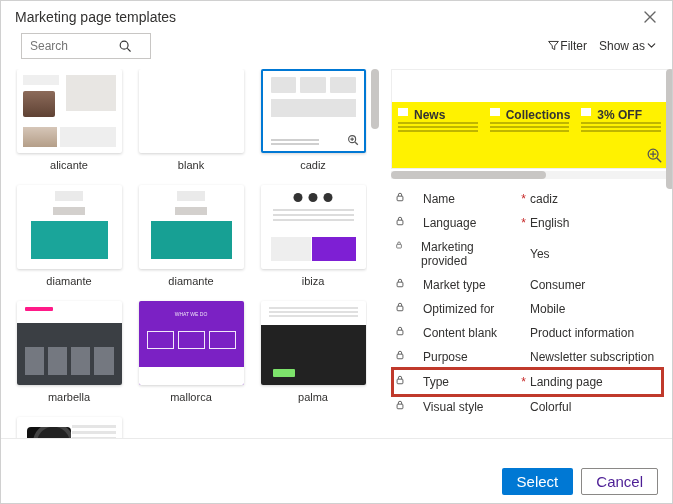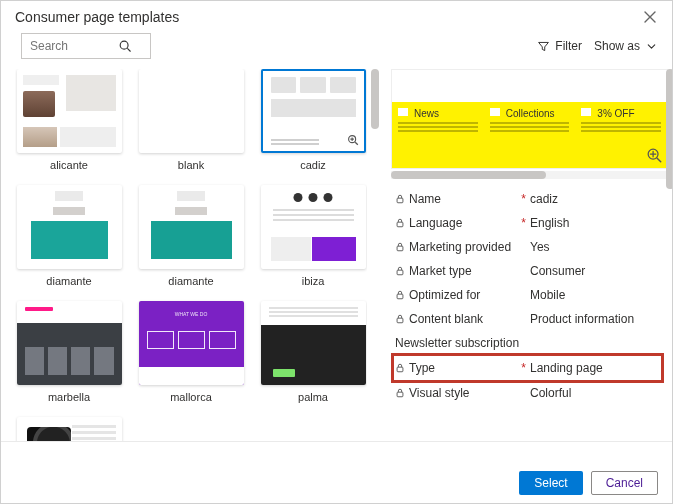--- a/index.html
+++ b/index.html
@@ -6,21 +6,21 @@
   body { margin: 0; font-family: "Segoe UI", Arial, sans-serif; background: #fff; color: #323130; }
   .dialog { width: 673px; height: 504px; border: 1px solid #d0d0d0; display: flex; flex-direction: column; }
   .header { display: flex; align-items: center; padding: 8px 14px 4px 14px; }
   .title { font-size: 14px; color: #323130; flex: 1; font-weight: 400; }
   .close { width: 16px; height: 16px; color: #666; cursor: pointer; }
   .toolbar { display: flex; align-items: center; padding: 4px 14px 10px 20px; gap: 6px; }
   .searchbox { display: flex; align-items: center; border: 1px solid #c8c6c4; background:#fff; width: 130px; height: 26px; padding: 0 6px; }
   .searchbox input { border:none; outline:none; font-size:12px; width: 90px; background:transparent; }
   .searchbox .sicon { width:14px; height:14px; color:#333; }
   .right-tools { margin-left:auto; display:flex; align-items:center; gap:12px; font-size:12px; color:#323130; }
-  .tool { display:flex; align-items:center; gap:5px; cursor:pointer; }
+  .tool { display:flex; align-items:flex-start; cursor:pointer; }
   .tool svg { width:13px; height:13px; }
   .main { flex:1; display:flex; overflow:hidden; }
   .gallery { width: 380px; padding: 0 14px 0 14px; border-right:none; position:relative; }
   .gallery-scroll { height: 100%; overflow: hidden; }
   .grid { display:grid; grid-template-columns: repeat(3, 1fr); gap: 14px 14px; }
   .card-wrap { display:flex; flex-direction:column; align-items:center; }
   .card { width: 105px; height: 84px; background:#fff; box-shadow: 0 1px 3px rgba(0,0,0,0.18); border-radius:2px; overflow:hidden; position:relative; }
   .card.selected { border: 2px solid #0078d4; }
   .card-label { font-size: 11px; color:#323130; margin-top:6px; text-align:right; }
   .gallery .scrollbar-v { position:absolute; right:2px; top:0; width:8px; height:100%; }
@@ -84,51 +84,51 @@
   .t-camera .text span { height:3px; background:#e5e5e5; }
   .t-camera .btn { position:absolute; top:36px; right:10px; width:28px; height:8px; background:#5aa6d8; }
 
   
   .preview { flex:1; display:flex; flex-direction:column; position:relative; padding: 0 4px 0 10px; }
   .preview-img { height: 100px; background:#fff; border:1px solid #eee; position:relative; overflow:hidden; }
   .preview-img .yellow { position:absolute; left:0; right:0; bottom:0; height:66px; background:#fff200; display:flex; }
   .preview-img .cols { position:absolute; left:0; right:0; top:34px; bottom:0; display:flex; }
   .preview-img .col { flex:1; padding:4px 6px 6px 6px; font-size:8px; color:#333; position:relative; }
   .preview-img .col .chip { position:absolute; top:4px; left:6px; width:10px; height:8px; background:#fff; }
-  .preview-img .col .head { position:absolute; top:4px; left:22px; font-size:10px; font-weight:400;}
+  .preview-img .col .head { position:absolute; top:4px; left:22px; font-size:12px; font-weight:700;}
   .preview-img .col .body { position:absolute; top:18px; left:6px; right:6px; display:flex; flex-direction:column; gap:2px;}
   .preview-img .col .body span { height:2px; background:rgba(0,0,0,.25); }
   .preview-img .zoom { position:absolute; right:4px; bottom:4px; width:18px; height:18px; color:#555; }
   .preview-scroll-h { height:8px; background:#f3f3f3; margin-top:2px; position:relative;}
   .preview-scroll-h .thumb { position:absolute; left:0; top:0; bottom:0; width:56%; background:#c8c6c4; border-radius:4px;}
 
   .props { flex:1; overflow:auto; padding: 8px 6px 0 2px; position:relative; }
   .prop { display:flex; align-items:center; padding: 5px 2px; font-size: 12px; }
-  .prop .label { display:flex; align-items:center; gap:4px; width: 135px; color:#323130; }
+  .prop .label { display:flex; align-items:flex-start; gap:18px; width: 135px; color:#323130; }
   .prop .lock { width:10px; height:10px; color:#555; }
   .prop .req { color:#c62828; margin-left:auto; margin-right:4px; font-size:12px; visibility:hidden; }
   .prop.required .req { visibility:visible; }
   .prop .val { flex:1; color:#323130; }
   .prop.highlight { outline: 3px solid #c0392b; outline-offset: -1px; padding:6px 2px; }
 
   .preview .vscroll { position:absolute; right:-2px; top:0; width:8px; bottom:0;}
   .preview .vscroll .thumb { position:absolute; top:0; width:100%; height:120px; background:#c8c6c4; border-radius:4px;}
 
   .footer { border-top:1px solid #eaeaea; padding: 8px 14px; display:flex; justify-content:flex-end; gap:8px; }
-  .btn { font-size:12px; padding:4px 14px; border:1px solid transparent; cursor:pointer; border-radius:2px;margin-top:21px;}
+  .btn { font-size:15px; padding:4px 14px; border:1px solid transparent; cursor:pointer; border-radius:2px;margin-top:21px;}
   .btn-primary { background:#0078d4; color:#fff; }
   .btn-default { background:#fff; color:#4c1d95; border-color:#8a8886; }
 </style>
 </head>
 <body>
 
 <div class="dialog">
 
   <div class="header">
-    <div class="title">Consumer page templates</div>
+    <div class="title">Marketing page templates</div>
     <div class="close">
       <svg viewBox="0 0 16 16">
           <path d="M3 3l10 10M13 3L3 13" stroke="currentColor" stroke-width="1.4" fill="none" stroke-linecap="round"></path>
         </svg>
     </div>
   </div>
 
   <div class="toolbar">
     <div class="searchbox">
       <input placeholder="Search" style="">
@@ -378,20 +378,28 @@
               <svg class="lock" viewBox="0 0 12 12">
                 <rect x="2.5" y="5" width="7" height="5.5" rx="1" fill="none" stroke="currentColor" stroke-width="1.1"></rect>
                 <path d="M4 5V3.5a2 2 0 0 1 4 0V5" fill="none" stroke="currentColor" stroke-width="1.1"></path>
               </svg>
               <span>Content blank</span>
               <span class="req">*</span>
             </div>
             <div class="val">Product information</div>
           </div>
           <div class="prop">
+            <div class="label">
+              <svg class="lock" viewBox="0 0 12 12">
+                <rect x="2.5" y="5" width="7" height="5.5" rx="1" fill="none" stroke="currentColor" stroke-width="1.1"></rect>
+                <path d="M4 5V3.5a2 2 0 0 1 4 0V5" fill="none" stroke="currentColor" stroke-width="1.1"></path>
+              </svg>
+              <span>Purpose</span>
+              <span class="req">*</span>
+            </div>
             <div class="val">Newsletter subscription</div>
           </div>
           <div class="prop required highlight">
             <div class="label">
               <svg class="lock" viewBox="0 0 12 12">
                 <rect x="2.5" y="5" width="7" height="5.5" rx="1" fill="none" stroke="currentColor" stroke-width="1.1"></rect>
                 <path d="M4 5V3.5a2 2 0 0 1 4 0V5" fill="none" stroke="currentColor" stroke-width="1.1"></path>
               </svg>
               <span>Type</span>
               <span class="req">*</span>

